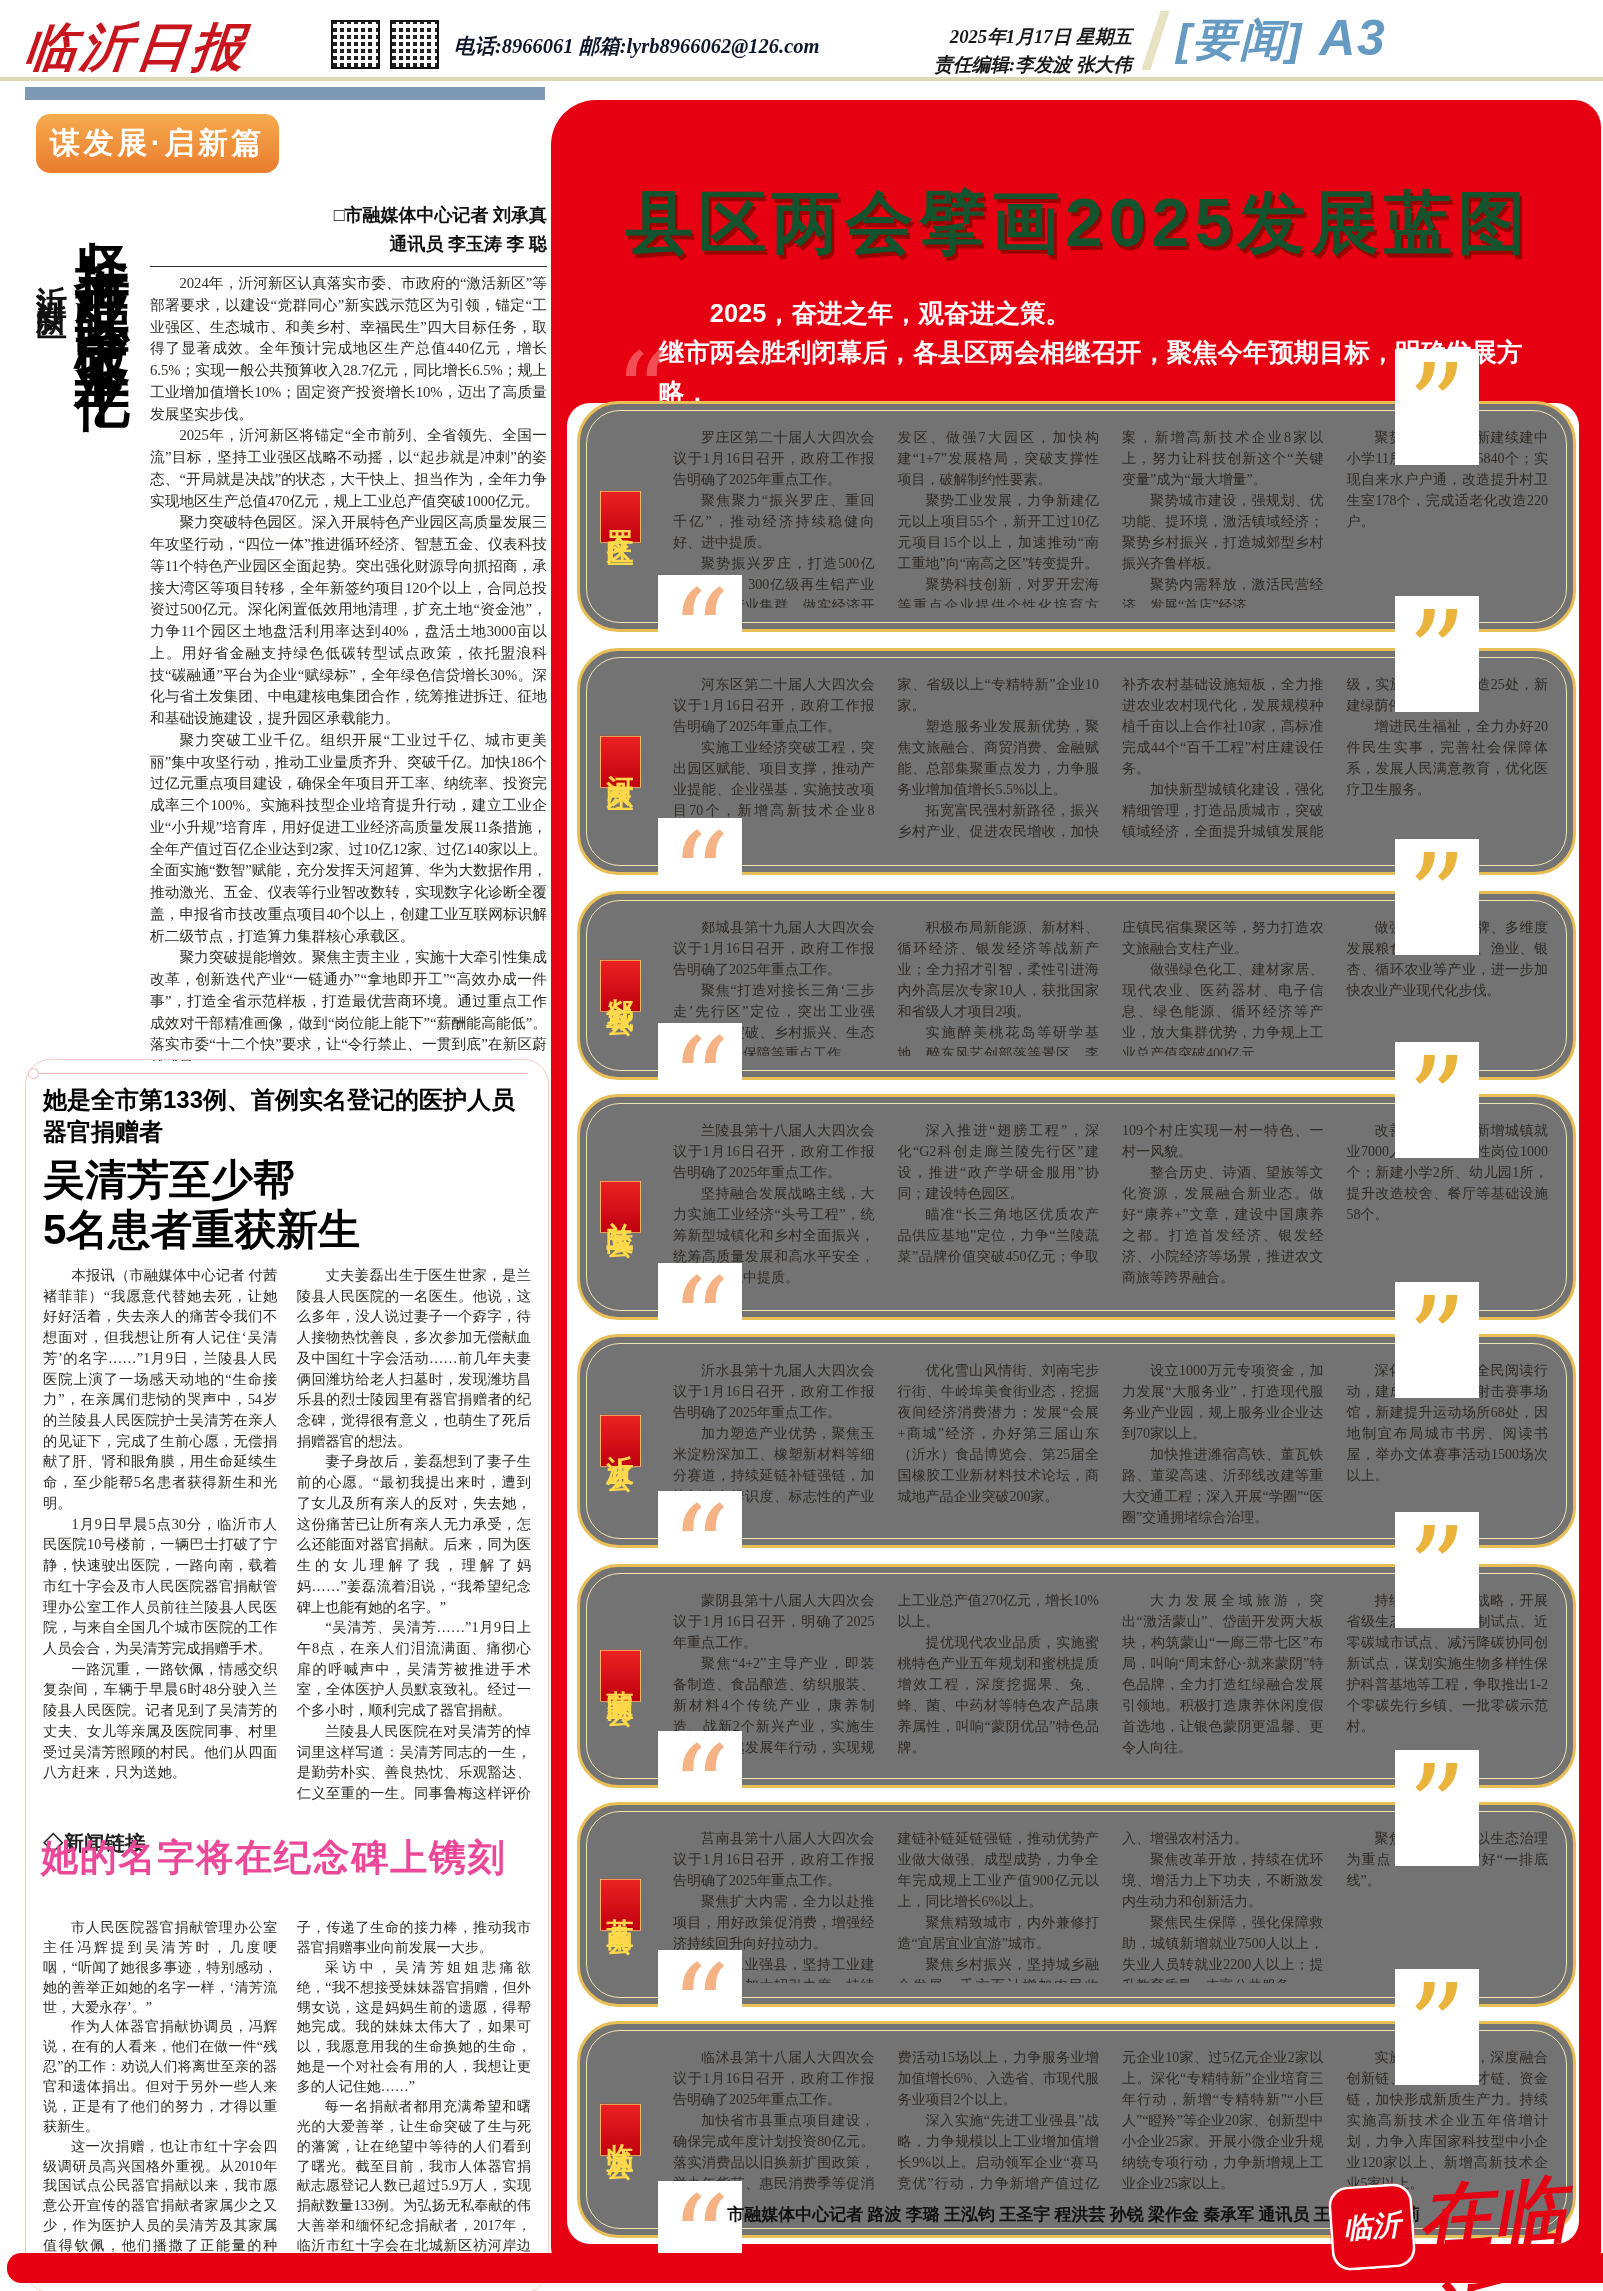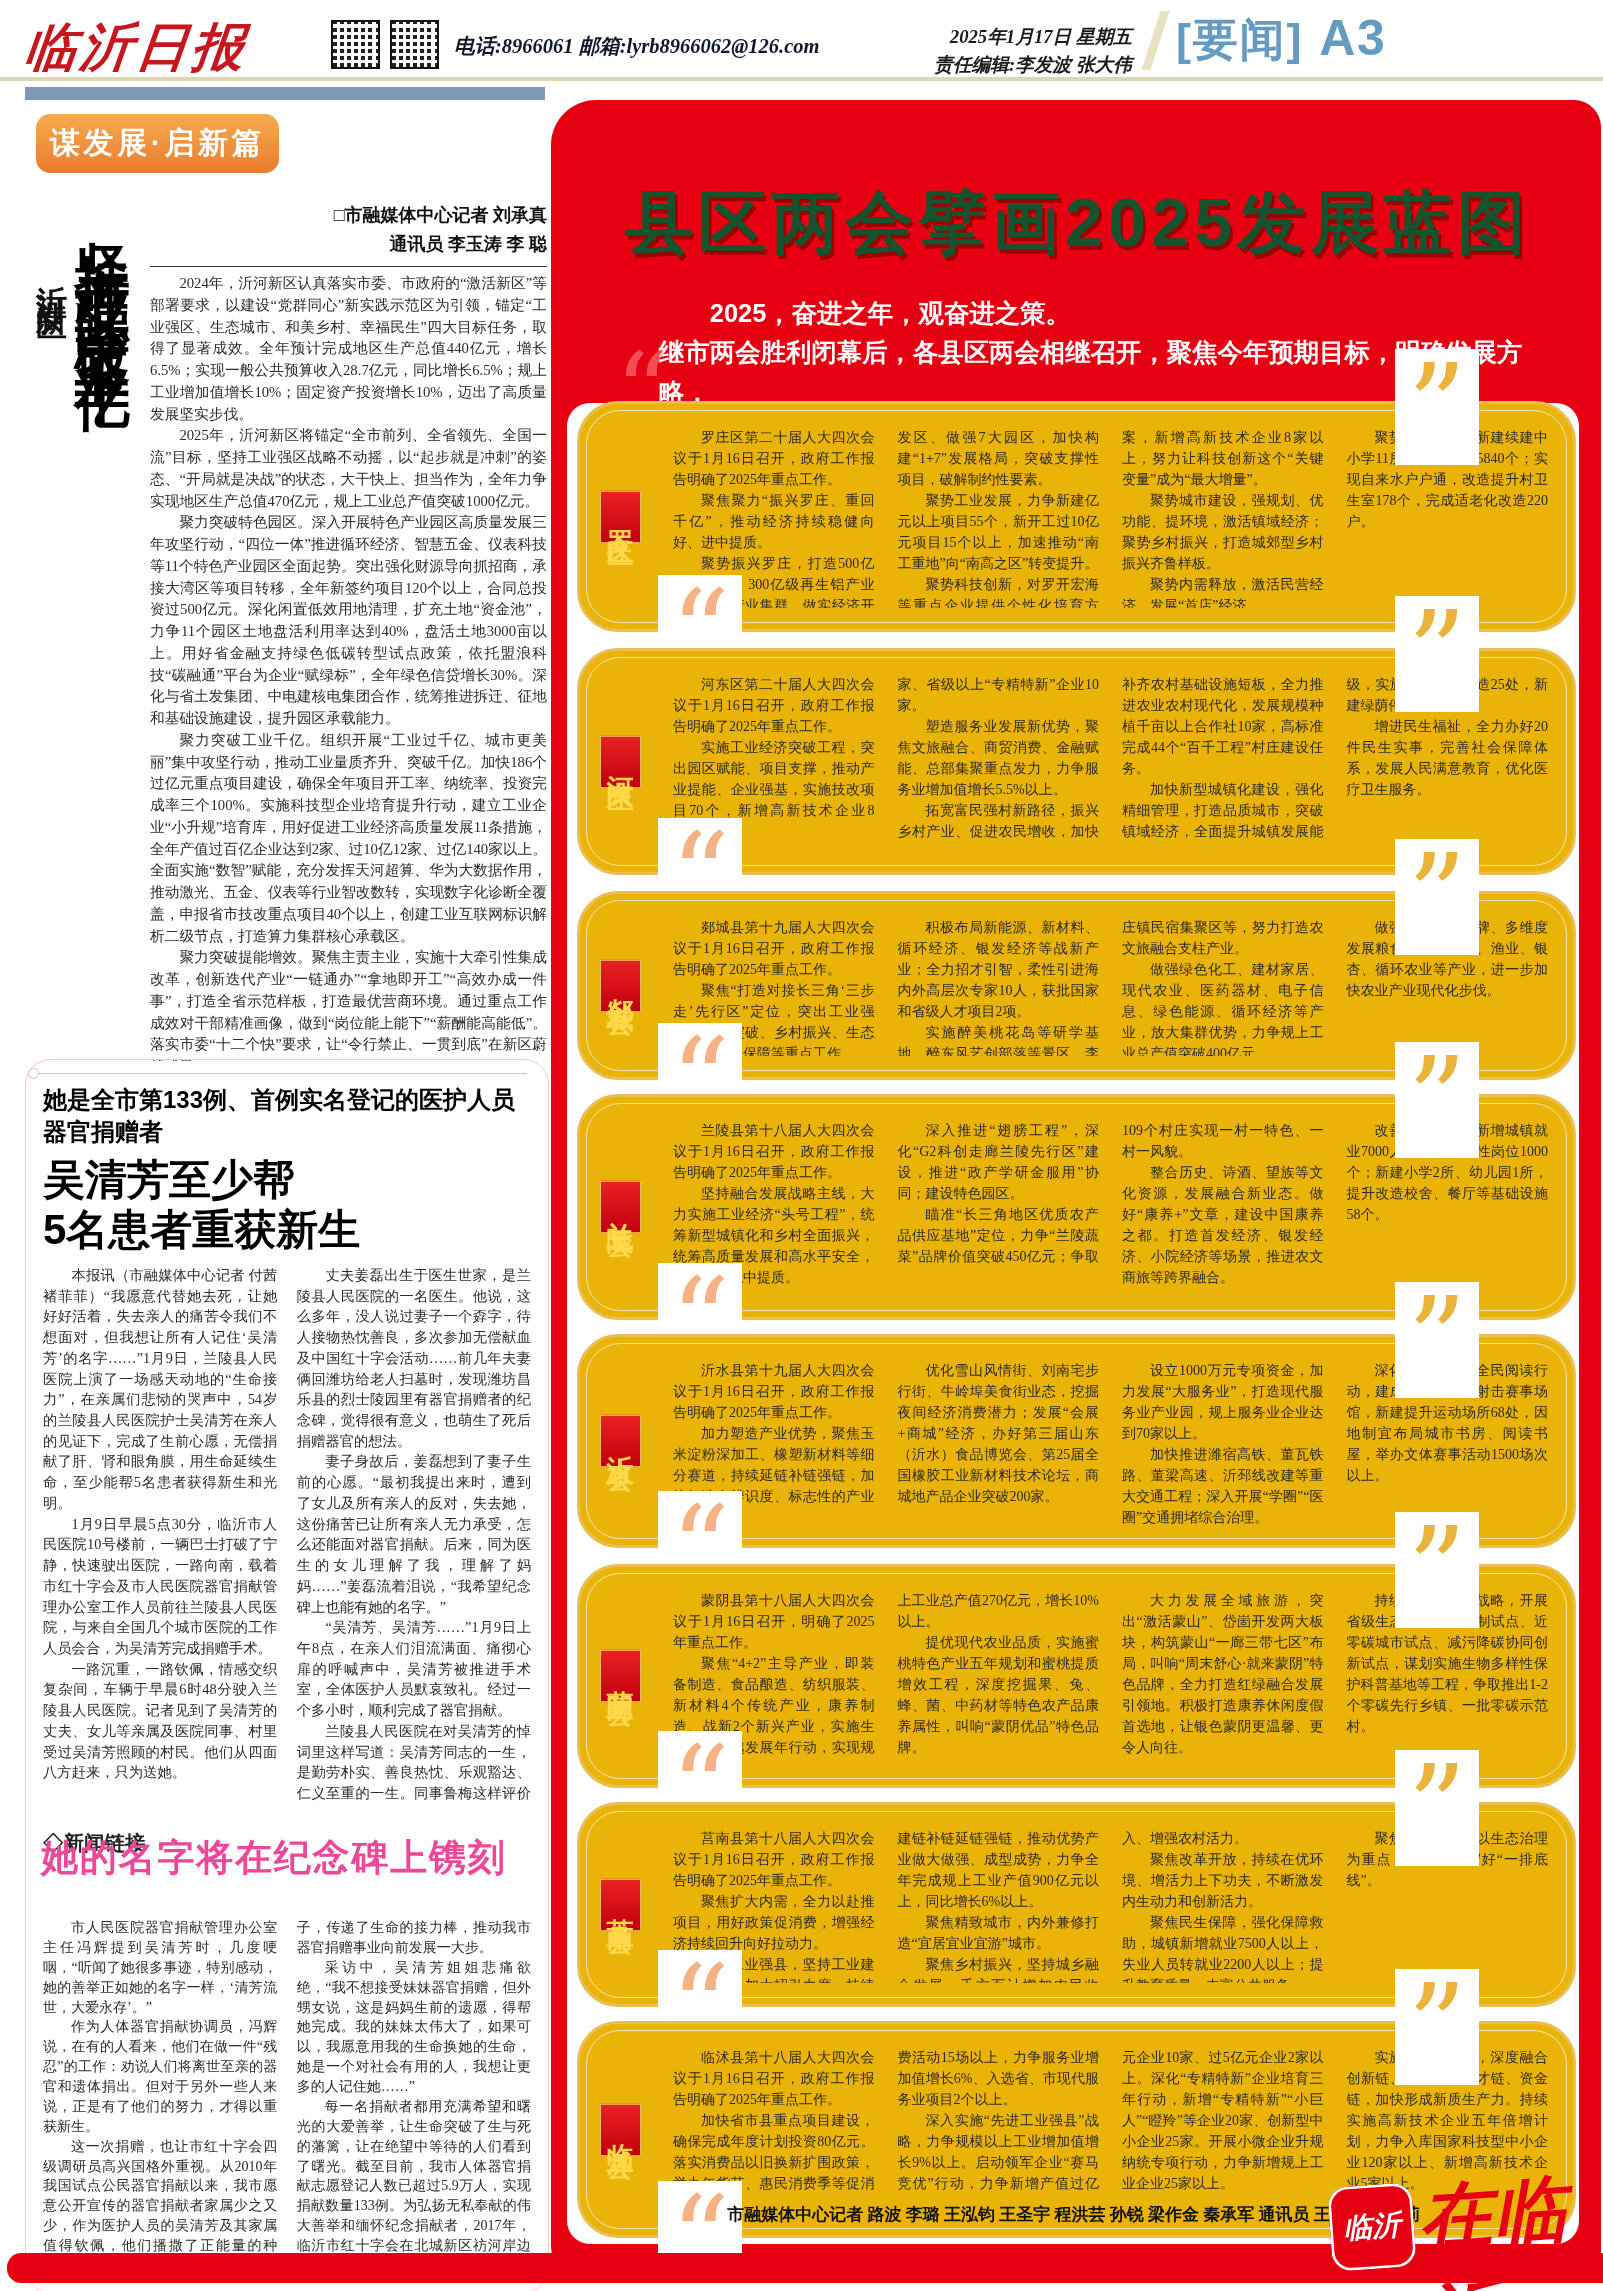--- a/index.html
+++ b/index.html
@@ -14,21 +14,21 @@
     color:#c8161e;letter-spacing:3.6px;font-family:"DejaVu Serif",serif;transform:skewX(-6deg);}
   .qr{width:45px;height:45px;top:19.6px;background:
     repeating-linear-gradient(0deg,#111 0 3.6px,#fff 3.6px 7.1px),
     repeating-linear-gradient(90deg,#111 0 3.6px,#fff 3.6px 7.1px);
     background-blend-mode:screen;border:2.7px solid #111;}
   .qr1{left:331px;} .qr2{left:390px;}
   .contact{left:454px;top:32px;font-size:20.5px;font-weight:bold;font-style:italic;color:#0f172a;}
   .dateblock{left:838px;top:23px;width:294px;text-align:right;font-size:18.7px;
     font-weight:bold;font-style:italic;line-height:1.5;color:#1a1a1a;}
   .slant{left:1151px;top:10.7px;width:9px;height:59px;background:#e7e2c2;transform:skewX(-18deg);}
-  .pagetag{left:1176px;top:9px;font-size:45px;font-weight:900;
+  .pagetag{left:1176px;top:9px;font-size:45px;font-weight:900;font-style:italic;
     color:#659ac2;font-family:"Liberation Sans",sans-serif;letter-spacing:1.8px;}
   .pageno{font-size:50px;margin-left:16px;}
   .creamline{left:0;top:77px;width:1604px;height:3.6px;background:#ddd7b4;}
   .slatebar{left:25px;top:87px;width:520px;height:12.5px;background:#7e99b5;}
   
   .badge{left:36px;top:114px;background:linear-gradient(180deg,#f6ab4e,#ea7c2e);
     color:#fff;font-size:30px;font-weight:bold;padding:9px 14px;border-radius:14.3px;
     font-family:"Liberation Sans",sans-serif;letter-spacing:3.6px;}
   .vert{writing-mode:vertical-rl;text-orientation:upright;}
   .lead-kicker{left:30px;top:260px;font-size:31px;font-weight:bold;height:205px;
@@ -64,21 +64,21 @@
   .whiteinner{left:567px;top:403px;width:1012px;height:1841px;background:#ffffff;border-radius:23px;}
   .banner-title{left:588px;top:178px;width:980px;text-align:center;font-size:68px;
     font-weight:900;color:#14532d;font-family:"Liberation Sans",sans-serif;letter-spacing:5.3px;
     text-shadow:2.7px 3.6px 0 #9c0000;}
   .banner-intro{left:659px;top:294px;width:873px;font-size:25.4px;font-weight:bold;
     color:#ffffff;line-height:1.55;font-family:"Liberation Sans",sans-serif;}
   .banner-intro div:first-child{text-indent:2em;}
   .banner-quote{left:615px;top:339px;font-size:107px;color:#ff8d8d;opacity:.55;
     font-family:"DejaVu Serif",serif;line-height:1;}
   
-  .panel{left:577px;width:993px;border:3.6px solid #e9be55;border-radius:41px;background:#eab308;}
+  .panel{left:577px;width:993px;border:3.6px solid #e9be55;border-radius:41px;background:#737373;}
   .panel::before{content:"";position:absolute;left:6.2px;top:6.2px;right:6.2px;bottom:6.2px;
     border:1.8px solid #f2e3b2;border-radius:34px;pointer-events:none;}
   .panel .ptext{position:absolute;left:93px;right:25px;top:23px;bottom:21.4px;overflow:hidden;
     column-count:4;column-gap:23px;font-size:14px;line-height:1.5;text-align:justify;}
   .plabel{position:absolute;left:19.6px;top:50%;transform:translateY(-50%);
     width:41px;padding:10.7px 0;background:linear-gradient(180deg,#ec2222,#bf000f);
     color:#ffd94a;font-size:27px;font-weight:bold;text-align:center;
     font-family:"Liberation Sans",sans-serif;box-shadow:0 0 0 0.9px #f3c96b inset;}
   .plabel span{writing-mode:vertical-rl;text-orientation:upright;letter-spacing:5.3px;}
   .q-close{position:absolute;right:94px;top:-55px;font-size:116px;line-height:1;

